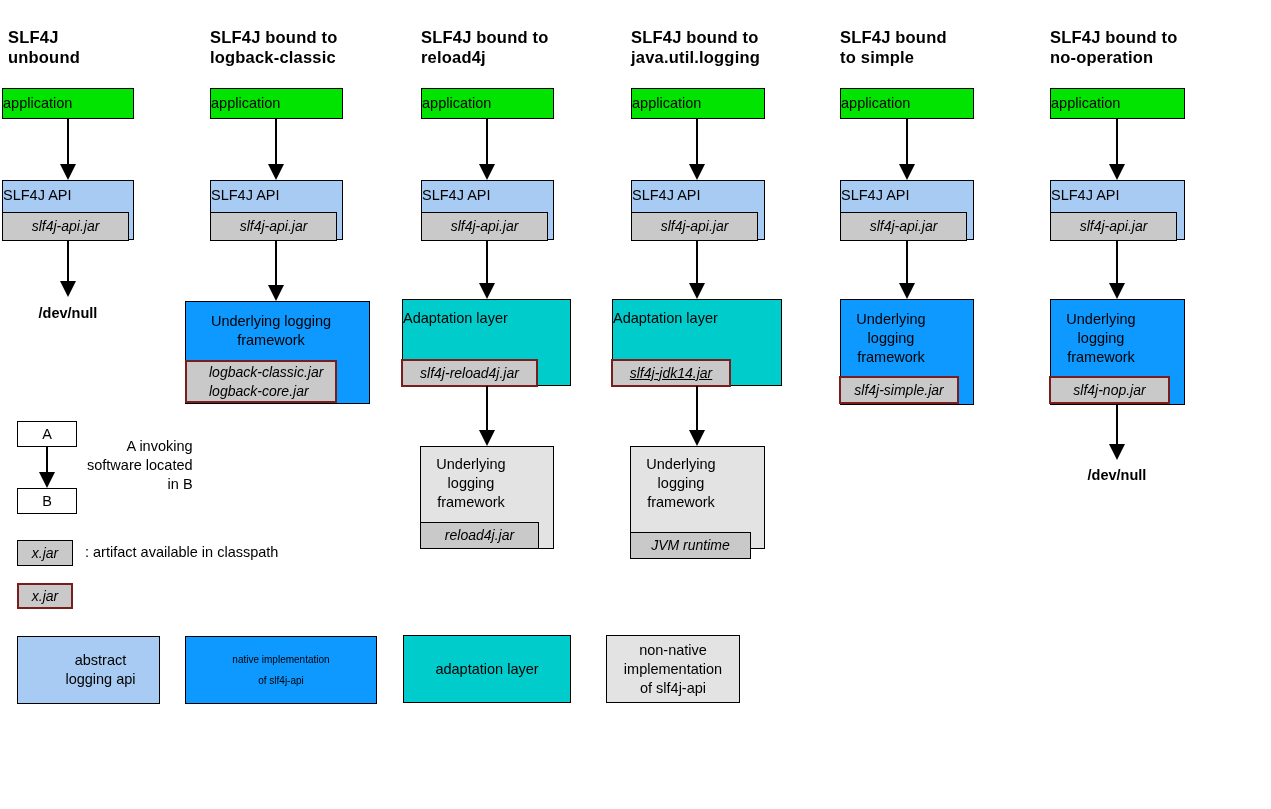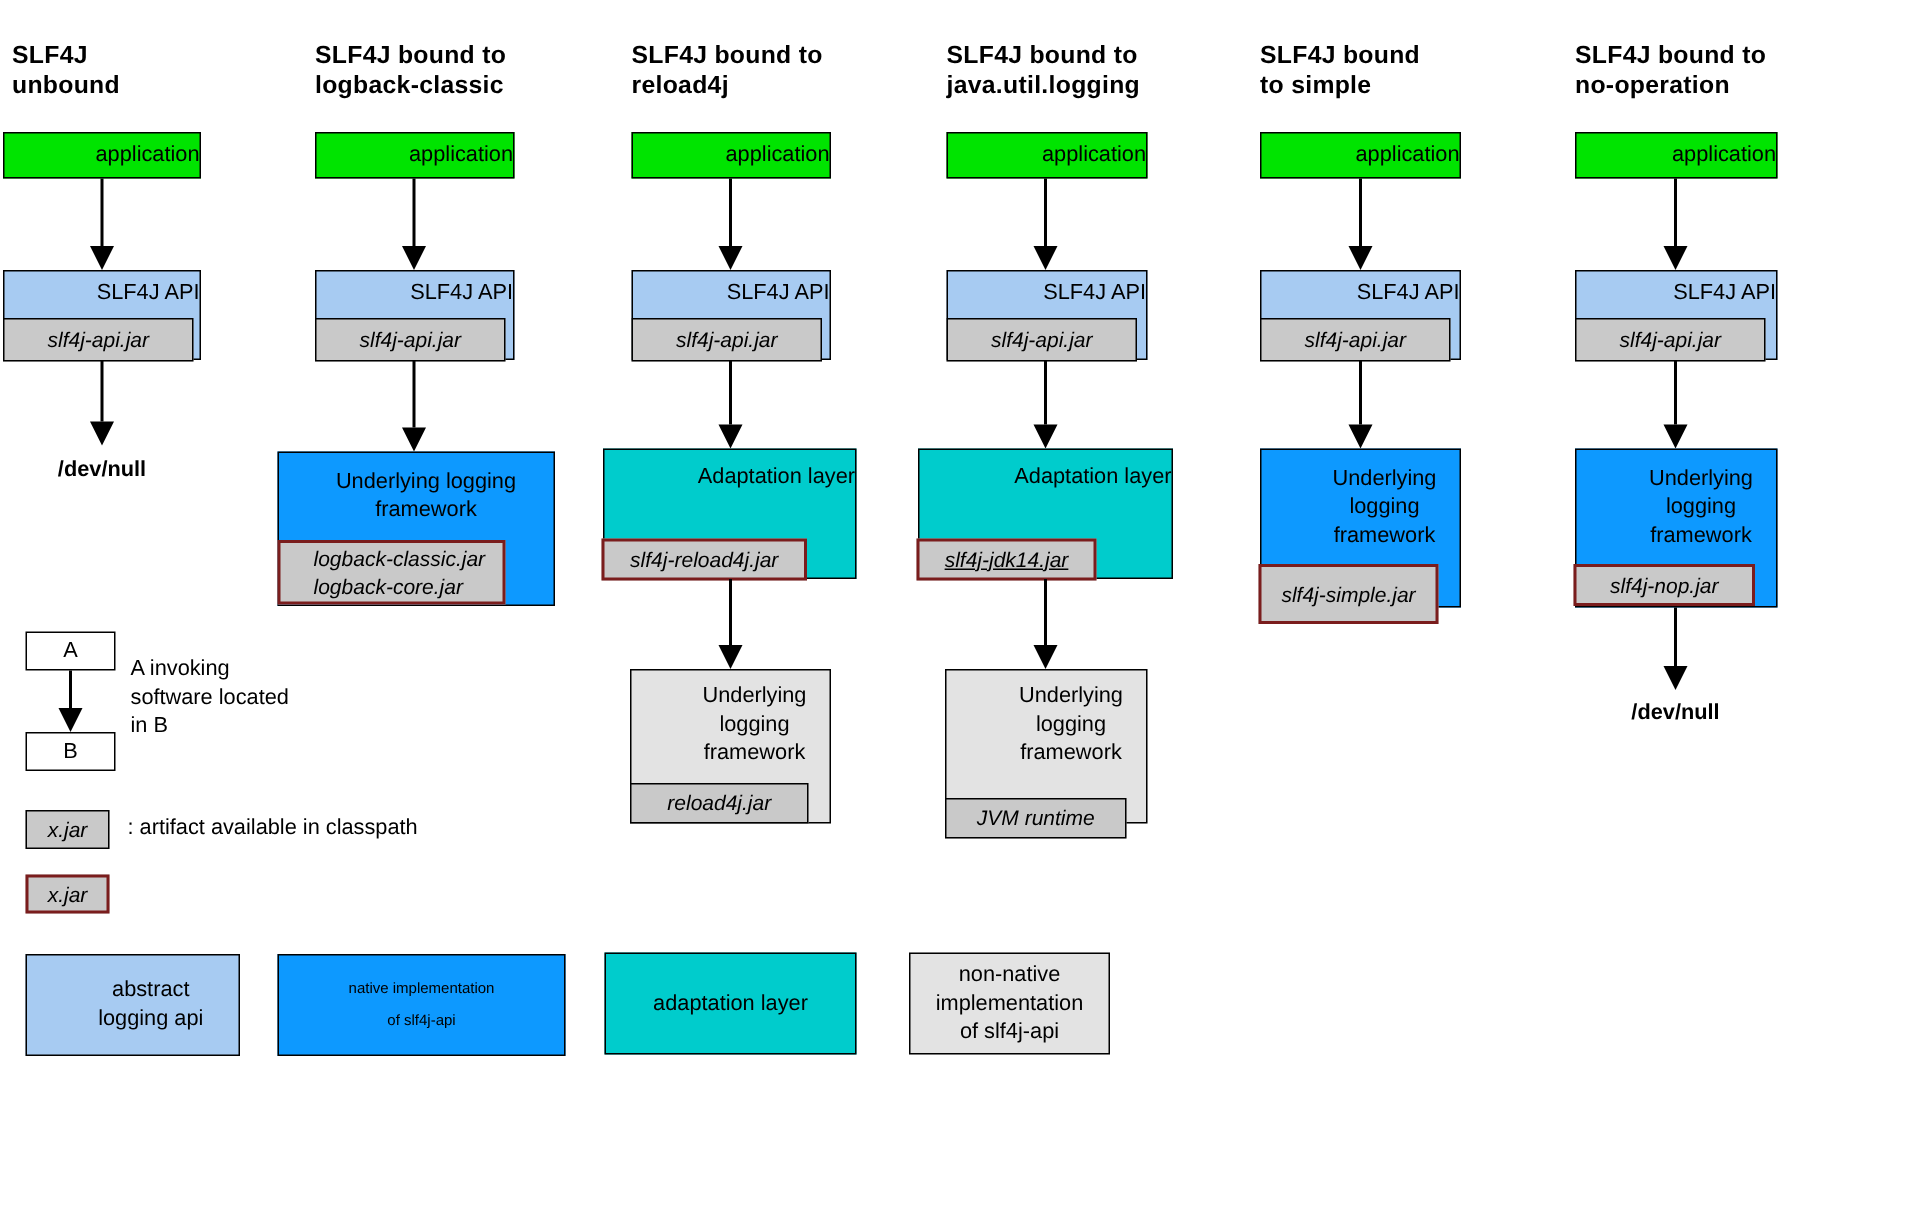--- a/index.html
+++ b/index.html
@@ -7,21 +7,21 @@
   #canvas {
     position:relative; width:1271px; height:809px; background:#fff;
     font-family:"Liberation Sans", sans-serif; color:#000; overflow:hidden;
   }
   .hdr {
     position:absolute; font-weight:bold; font-size:16.5px; line-height:20px;
     letter-spacing:0.2px; white-space:nowrap;
   }
   .box {
     position:absolute; border:1px solid #000; display:flex; flex-direction:column;
-    align-items:flex-end; justify-content:center; text-align:center;
+    align-items:flex-start; justify-content:center; text-align:center;
     font-size:14.5px; line-height:19px;
   }
   .app-box  { background:var(--application-green); }
   .api-box  { background:var(--api-light-blue); justify-content:flex-start; padding-top:5px; }
   .fw-blue  { background:var(--native-impl-blue); justify-content:flex-start; padding-top:10px; }
   .fw-teal  { background:var(--adaptation-teal); justify-content:flex-start; padding-top:9px; }
   .fw-gray  { background:var(--non-native-gray); justify-content:flex-start; padding-top:8px; }
   .lbl-narrow { width:100px; }
   .lbl-mid    { width:170px; }
   .jar {
@@ -200,21 +200,21 @@
     <div class="jar" style="left:-1px; top:31px; width:127px; height:29px;">
       <span>slf4j-api.jar</span>
     </div>
   </div>
   <div class="arrow" style="left:899px; top:240px; height:59px;">
     <div class="shaft"></div>
       <div class="head"></div>
   </div>
   <div class="box fw-blue" style="left:840px; top:299px; width:134px; height:106px;">
     <div class="lbl-narrow">Underlying logging framework</div>
-    <div class="jar binding" style="left:-2px; top:76px; width:120px; height:40px;">
+    <div class="jar binding" style="left:-2px; top:76px; width:120px; height:28px;">
       <span>slf4j-simple.jar</span>
     </div>
   </div>
 
   <div class="hdr" style="left:1050px; top:27px;">
     <div>SLF4J bound to</div>
     <div>no-operation</div>
   </div>
   <div class="box app-box" style="left:1050px; top:88px; width:135px; height:31px;">
     <span>application</span>
@@ -248,21 +248,21 @@
   <div class="legend-box" style="left:17px; top:421px; width:60px; height:26px;">
     <span>A</span>
   </div>
   <div class="arrow" style="left:39px; top:447px; height:41px;">
     <div class="shaft"></div>
       <div class="head"></div>
   </div>
   <div class="legend-box" style="left:17px; top:488px; width:60px; height:26px;">
     <span>B</span>
   </div>
-  <div class="cap" style="left:87px; top:437px;">
+  <div class="cap" style="left:87px; top:437px;text-align:right;">
     <div>A invoking</div>
     <div>software located</div>
     <div>in B</div>
   </div>
 
   <div class="jar" style="left:17px; top:540px; width:56px; height:26px;">
     <span>x.jar</span>
   </div>
   <div class="cap" style="left:85px; top:543px;">: artifact available in classpath</div>
 

